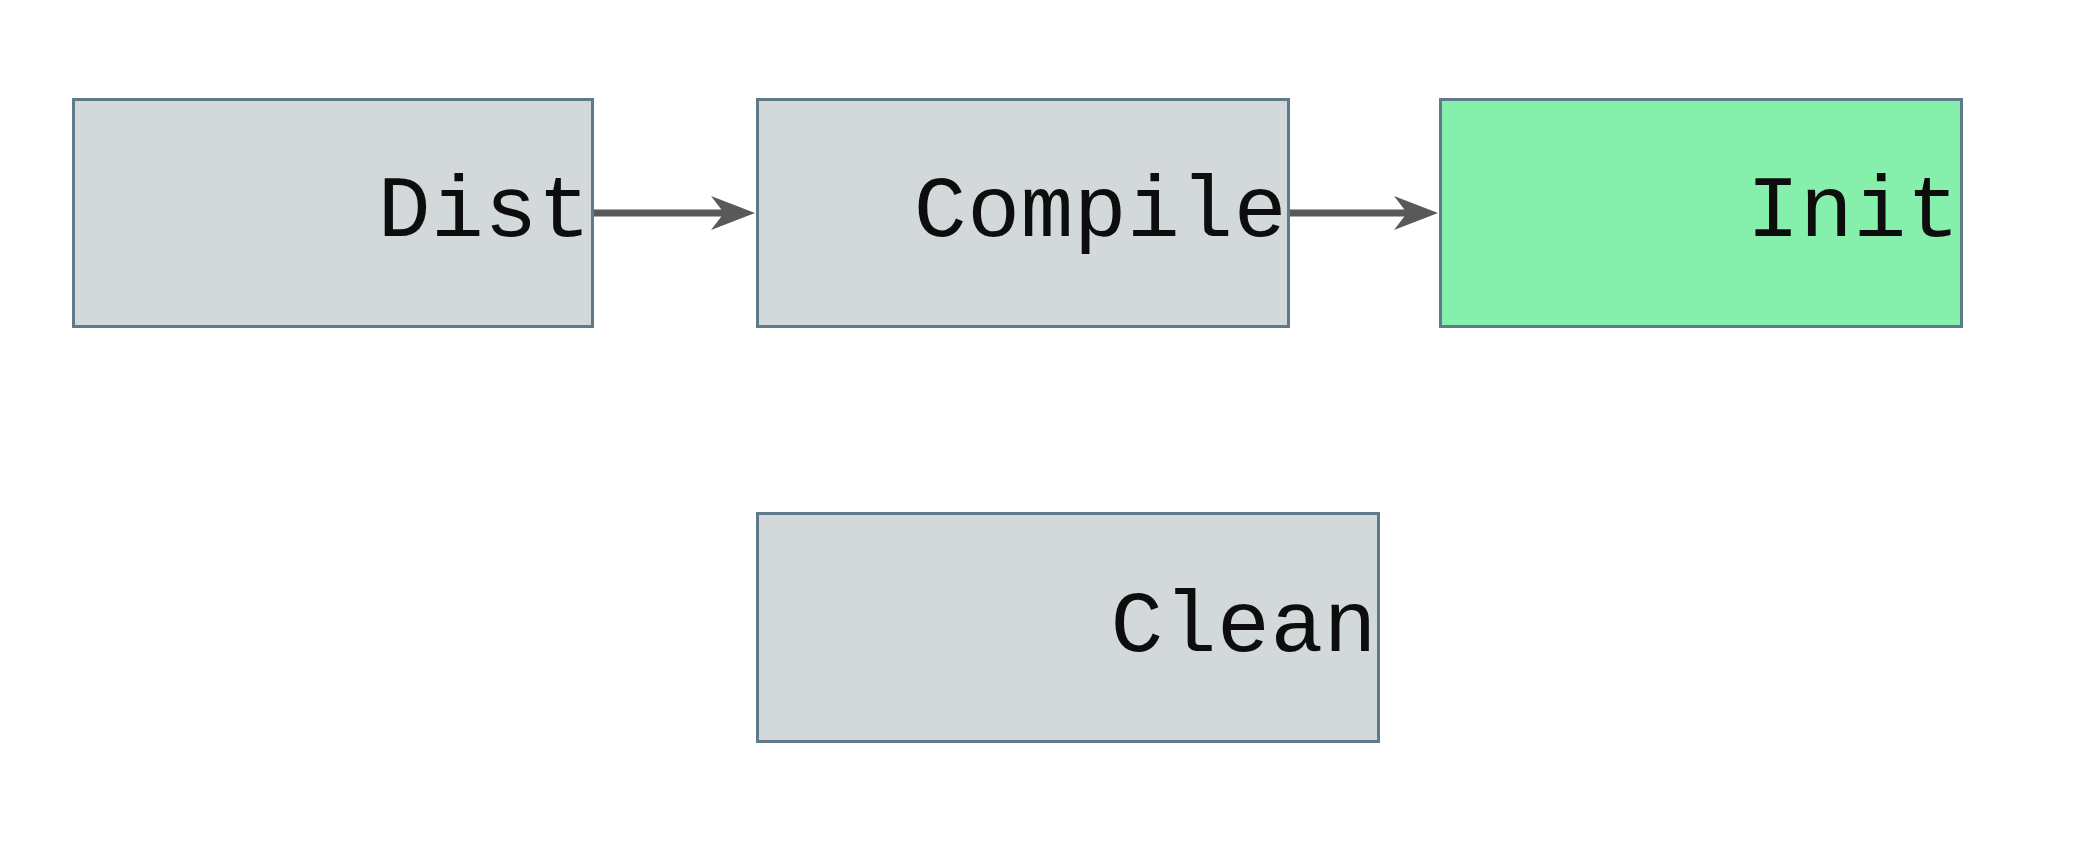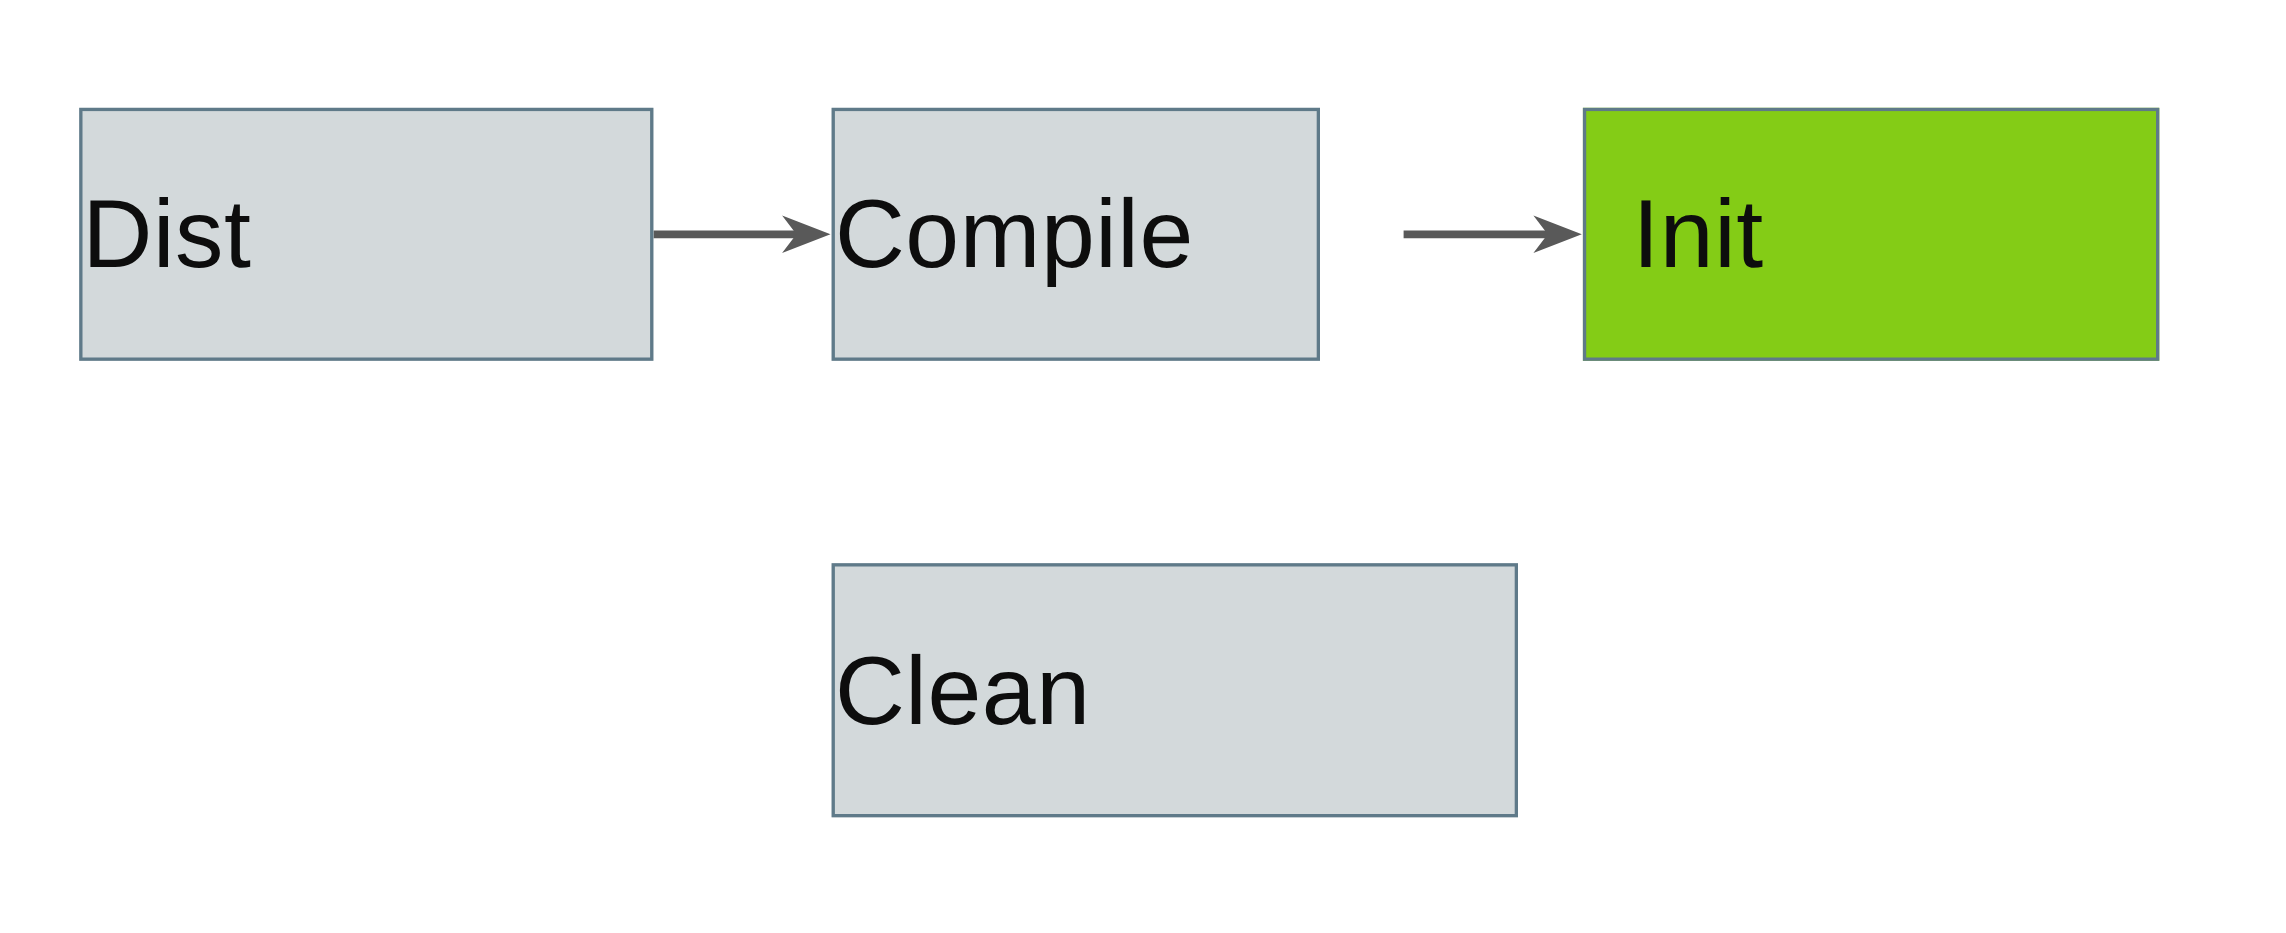--- a/index.html
+++ b/index.html
@@ -27,21 +27,22 @@
     top: 0;
     width: 2078px;
     height: 848px;
     pointer-events: none;
   }
   .node {
     position: absolute;
     box-sizing: border-box;
     display: flex;
     align-items: center;
-    justify-content: flex-start;
+    justify-content: flex-end;
+    font-family: Liberation Mono, monospace;
   }
   .node-label {
     font-weight: 400;
     letter-spacing: 0.5px;
     white-space: nowrap;
     line-height: 1;
   }
 </style>
 </head>
 <body>
@@ -55,24 +56,24 @@
       <g>
         <line x1="1276" y1="213" x2="1410" y2="213" stroke="#595959" stroke-width="7"></line>
         <path d="M 1438 213 L 1394 196 L 1407 213 L 1394 230 Z" fill="#595959"></path>
       </g>
     </svg>
 
   <div class="node" style="left: 72px; top: 98px; width: 522px; height: 230px; background: rgb(211, 217, 219); border: 3px solid rgb(95, 122, 137);">
     <span class="node-label" style="color: rgb(13, 13, 13); font-size: 88px;">Dist</span>
   </div>
 
-  <div class="node" style="left: 756px; top: 98px; width: 444px; height: 230px; background: rgb(211, 217, 219); border: 3px solid rgb(95, 122, 137);">
+  <div class="node" style="left: 756px; top: 98px; width: 534px; height: 230px; background: rgb(211, 217, 219); border: 3px solid rgb(95, 122, 137);">
     <span class="node-label" style="color: rgb(13, 13, 13); font-size: 88px;">Compile</span>
   </div>
 
-  <div class="node" style="left: 1439px; top: 98px; width: 524px; height: 230px; background: #84cc16; border: 3px solid rgb(95, 122, 137); padding-left: 42px;">
+  <div class="node" style="left: 1439px; top: 98px; width: 524px; height: 230px; background: #86efac; border: 3px solid rgb(95, 122, 137); padding-left: 42px;">
     <span class="node-label" style="color: rgb(13, 13, 13); font-size: 88px;">Init</span>
   </div>
 
   <div class="node" style="left: 756px; top: 512px; width: 624px; height: 231px; background: rgb(211, 217, 219); border: 3px solid rgb(95, 122, 137);">
     <span class="node-label" style="color: rgb(13, 13, 13); font-size: 88px;">Clean</span>
   </div>
 </div>
 
 </body></html>

